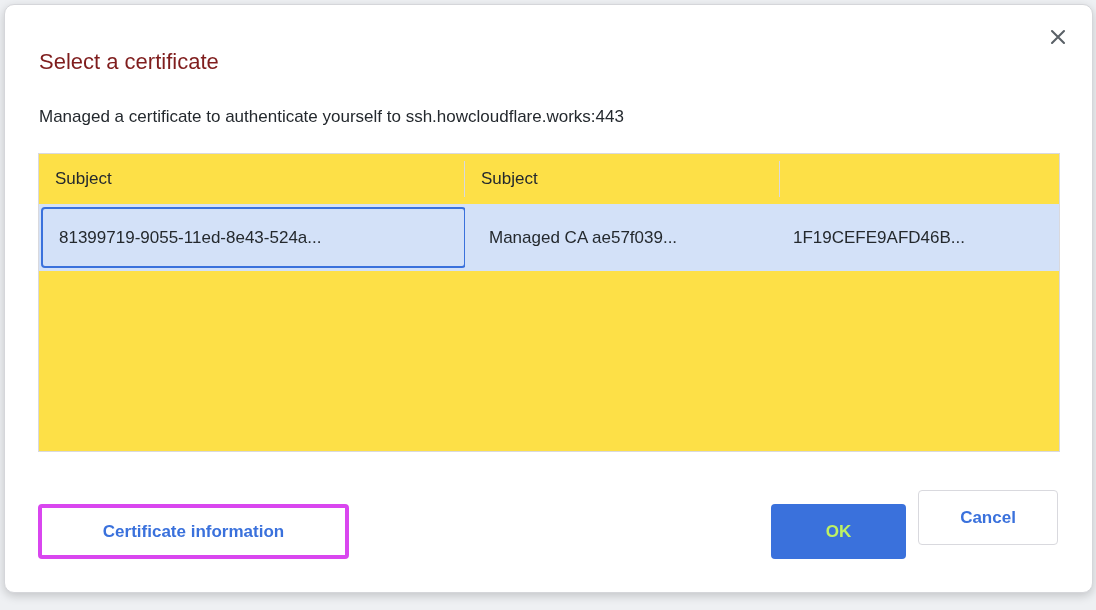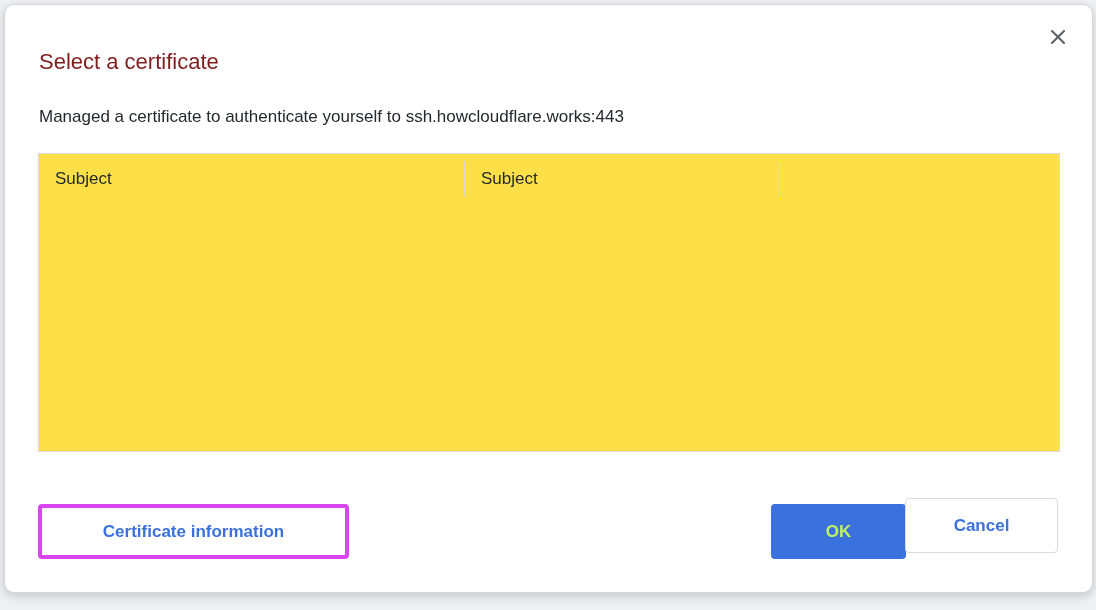--- a/index.html
+++ b/index.html
@@ -143,22 +143,22 @@
   .btn-ok {
     right: 186px;
     bottom: 33px;
     width: 135px;
     background: #3a71dc;
     border: none;
     color: #bef264;
   }
   .btn-cancel {
     right: 34px;
-    bottom: 39px;
-    width: 153px;
+    bottom: 47px;
+    width: 140px;
     background: #ffffff;
     border: 1px solid #d9d9de;
     color: #3a71dc;
   }
 </style>
 </head>
 <body>
 
 <div class="dialog">
 
@@ -170,19 +170,31 @@
 
   <div class="dialog-title">Select a certificate</div>
 
   <div class="dialog-subtitle">Managed a certificate to authenticate yourself to ssh.howcloudflare.works:443</div>
 
   <div class="cert-table">
     <div class="thead">
       <div class="th th-subject">Subject</div>
       <div class="th th-issuer">Subject</div>
     </div>
+    <div class="trow">
+      <div class="td td-subject">
+        <div class="focus-ring"></div>
+        <span>81399719-9055-11ed-8e43-524a...</span>
+      </div>
+      <div class="td td-issuer">
+        <span>Managed CA ae57f039...</span>
+      </div>
+      <div class="td td-serial">
+        <span>1F19CEFE9AFD46B...</span>
+      </div>
+    </div>
   </div>
 
   <button class="btn btn-cert-info">Certificate information</button>
   <button class="btn btn-ok">OK</button>
   <button class="btn btn-cancel">Cancel</button>
 
 </div>
 
 </body></html>

